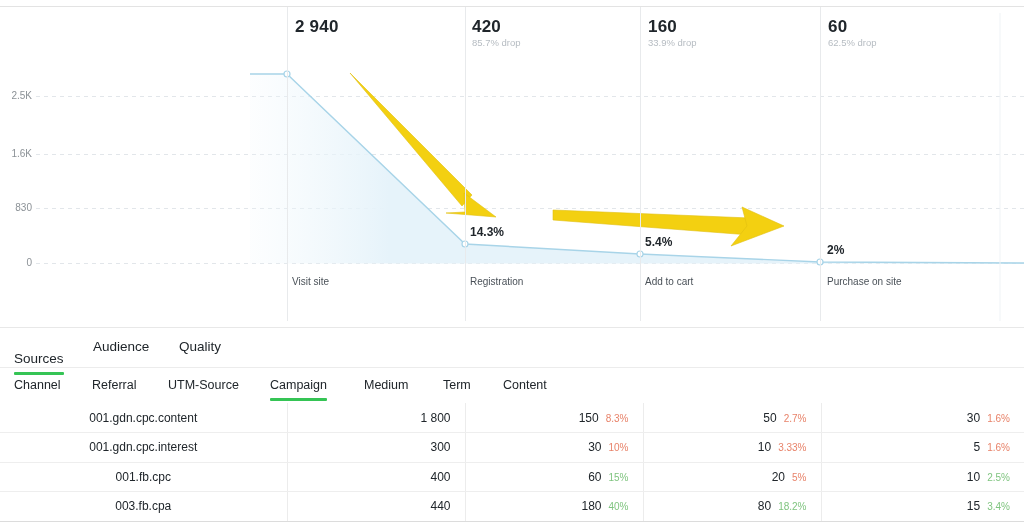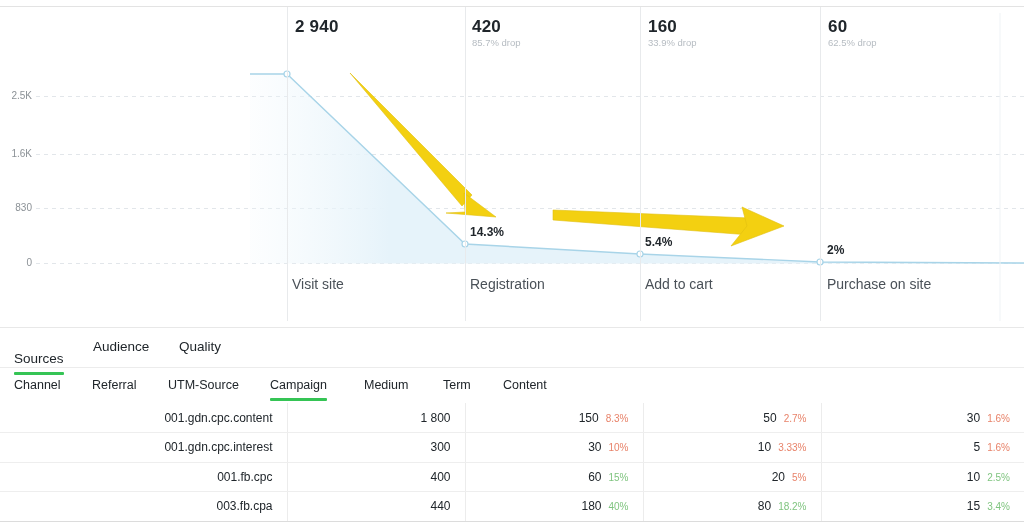--- a/index.html
+++ b/index.html
@@ -36,21 +36,21 @@
     font-size:17px;font-weight:bold;color:#20262b;letter-spacing:.2px;
     line-height:15px;white-space:nowrap;
   }
   .step-drop{
     font-size:9.5px;color:#b6bcc2;line-height:12px;margin-top:3px;white-space:nowrap;
   }
   .step-pct{
     position:absolute;font-size:12px;font-weight:bold;color:#20262b;white-space:nowrap;
   }
   .step-label{
-    position:absolute;font-size:14px;color:#4a5158;white-space:nowrap;
+    position:absolute;font-size:10px;color:#4a5158;white-space:nowrap;
   }
   .ytick{
     position:absolute;font-size:10px;color:#8b9196;text-align:right;white-space:nowrap;
   }
 
   
   .tabs-primary{
     position:absolute;left:0;top:327px;width:1024px;height:40px;
     border-top:1px solid #e8e8e8;
     box-sizing:border-box;
@@ -78,21 +78,21 @@
   }
   .table tr{height:29.5px;}
   .table td{
     border-bottom:1px solid #eeeeee;
     border-right:1px solid #ececec;
     padding:0 14px;
     font-size:12px;color:#20262b;
     vertical-align:middle;
     box-sizing:border-box;
   }
-  .table td.c-name{width:287px;text-align:right;border-right:1px solid #ececec;margin-top:28px;}
+  .table td.c-name{width:287px;text-align:center;border-right:1px solid #ececec;margin-top:28px;}
   .table td.c-num{width:178px;text-align:right;}
   .table td.c-num.last{width:203px;border-right:none;}
   .pct{font-size:10px;margin-left:7px;font-weight:normal;}
   .pct.down{color:#e8836a;}
   .pct.up{color:#7fc47f;}
   .numval{font-size:12px;color:#20262b;}
 
   .bottom-rule{
     position:absolute;left:0;top:521px;width:1024px;height:1px;background:#dcdcdc;
   }

